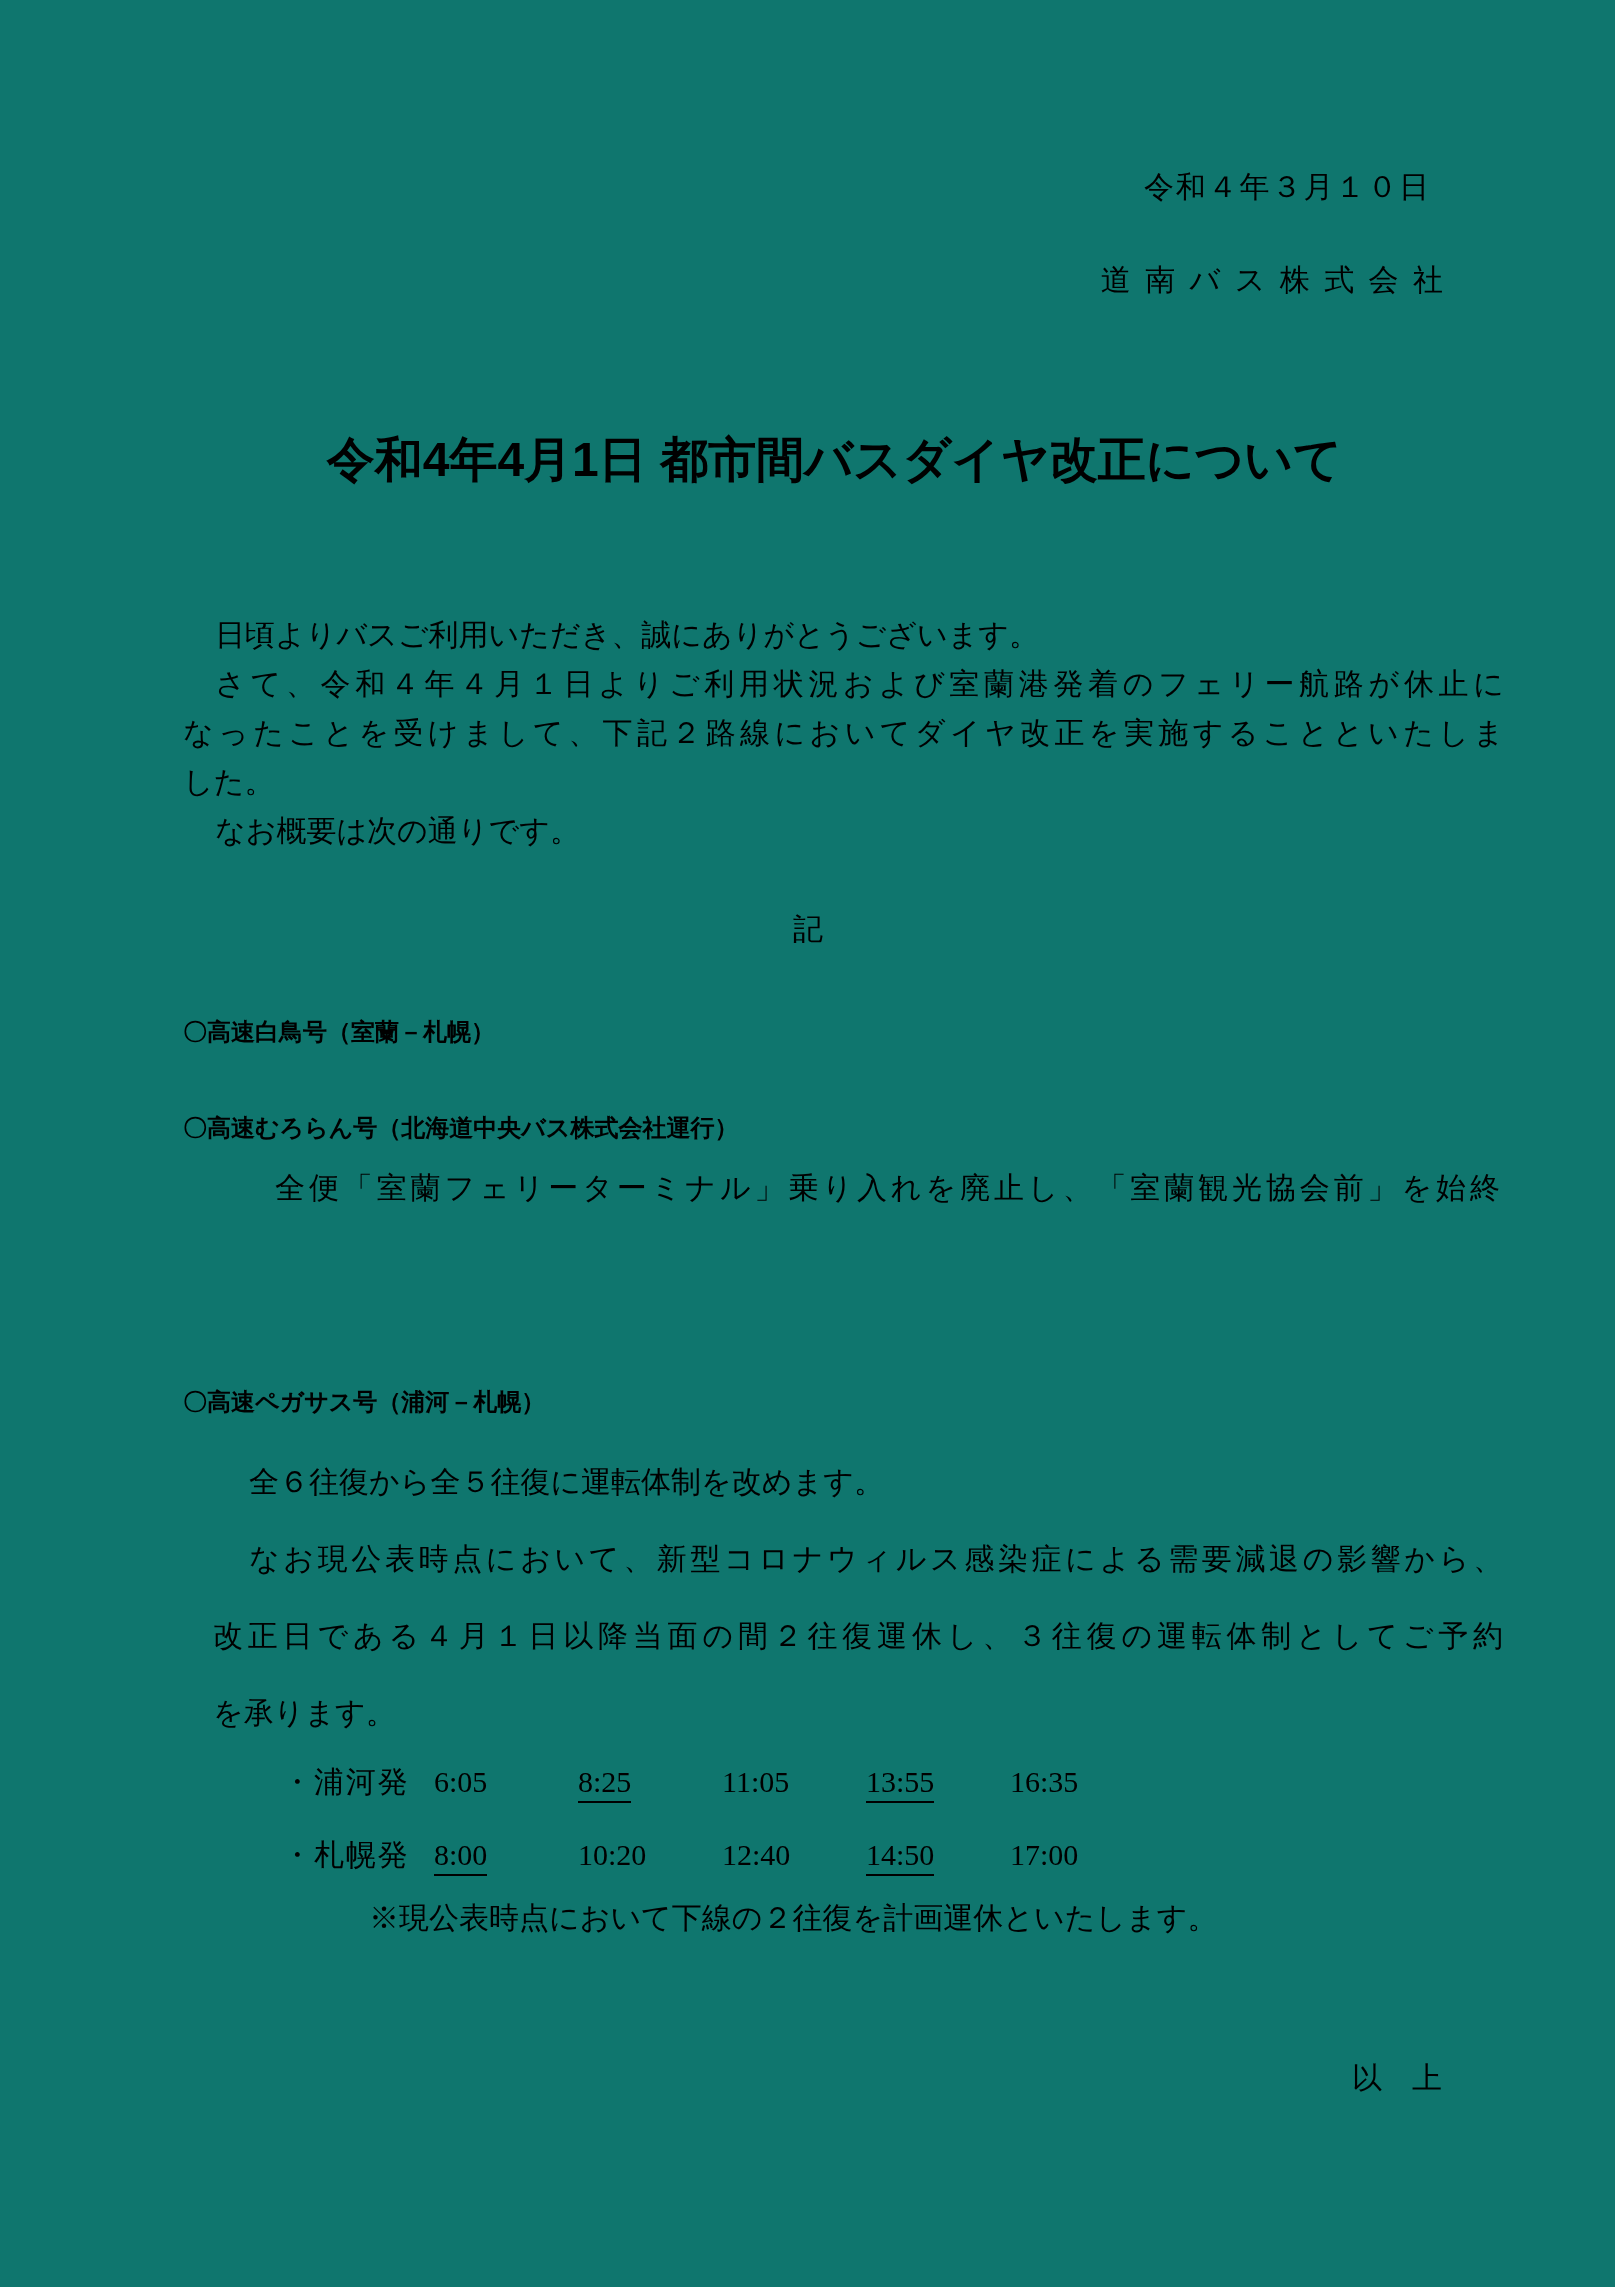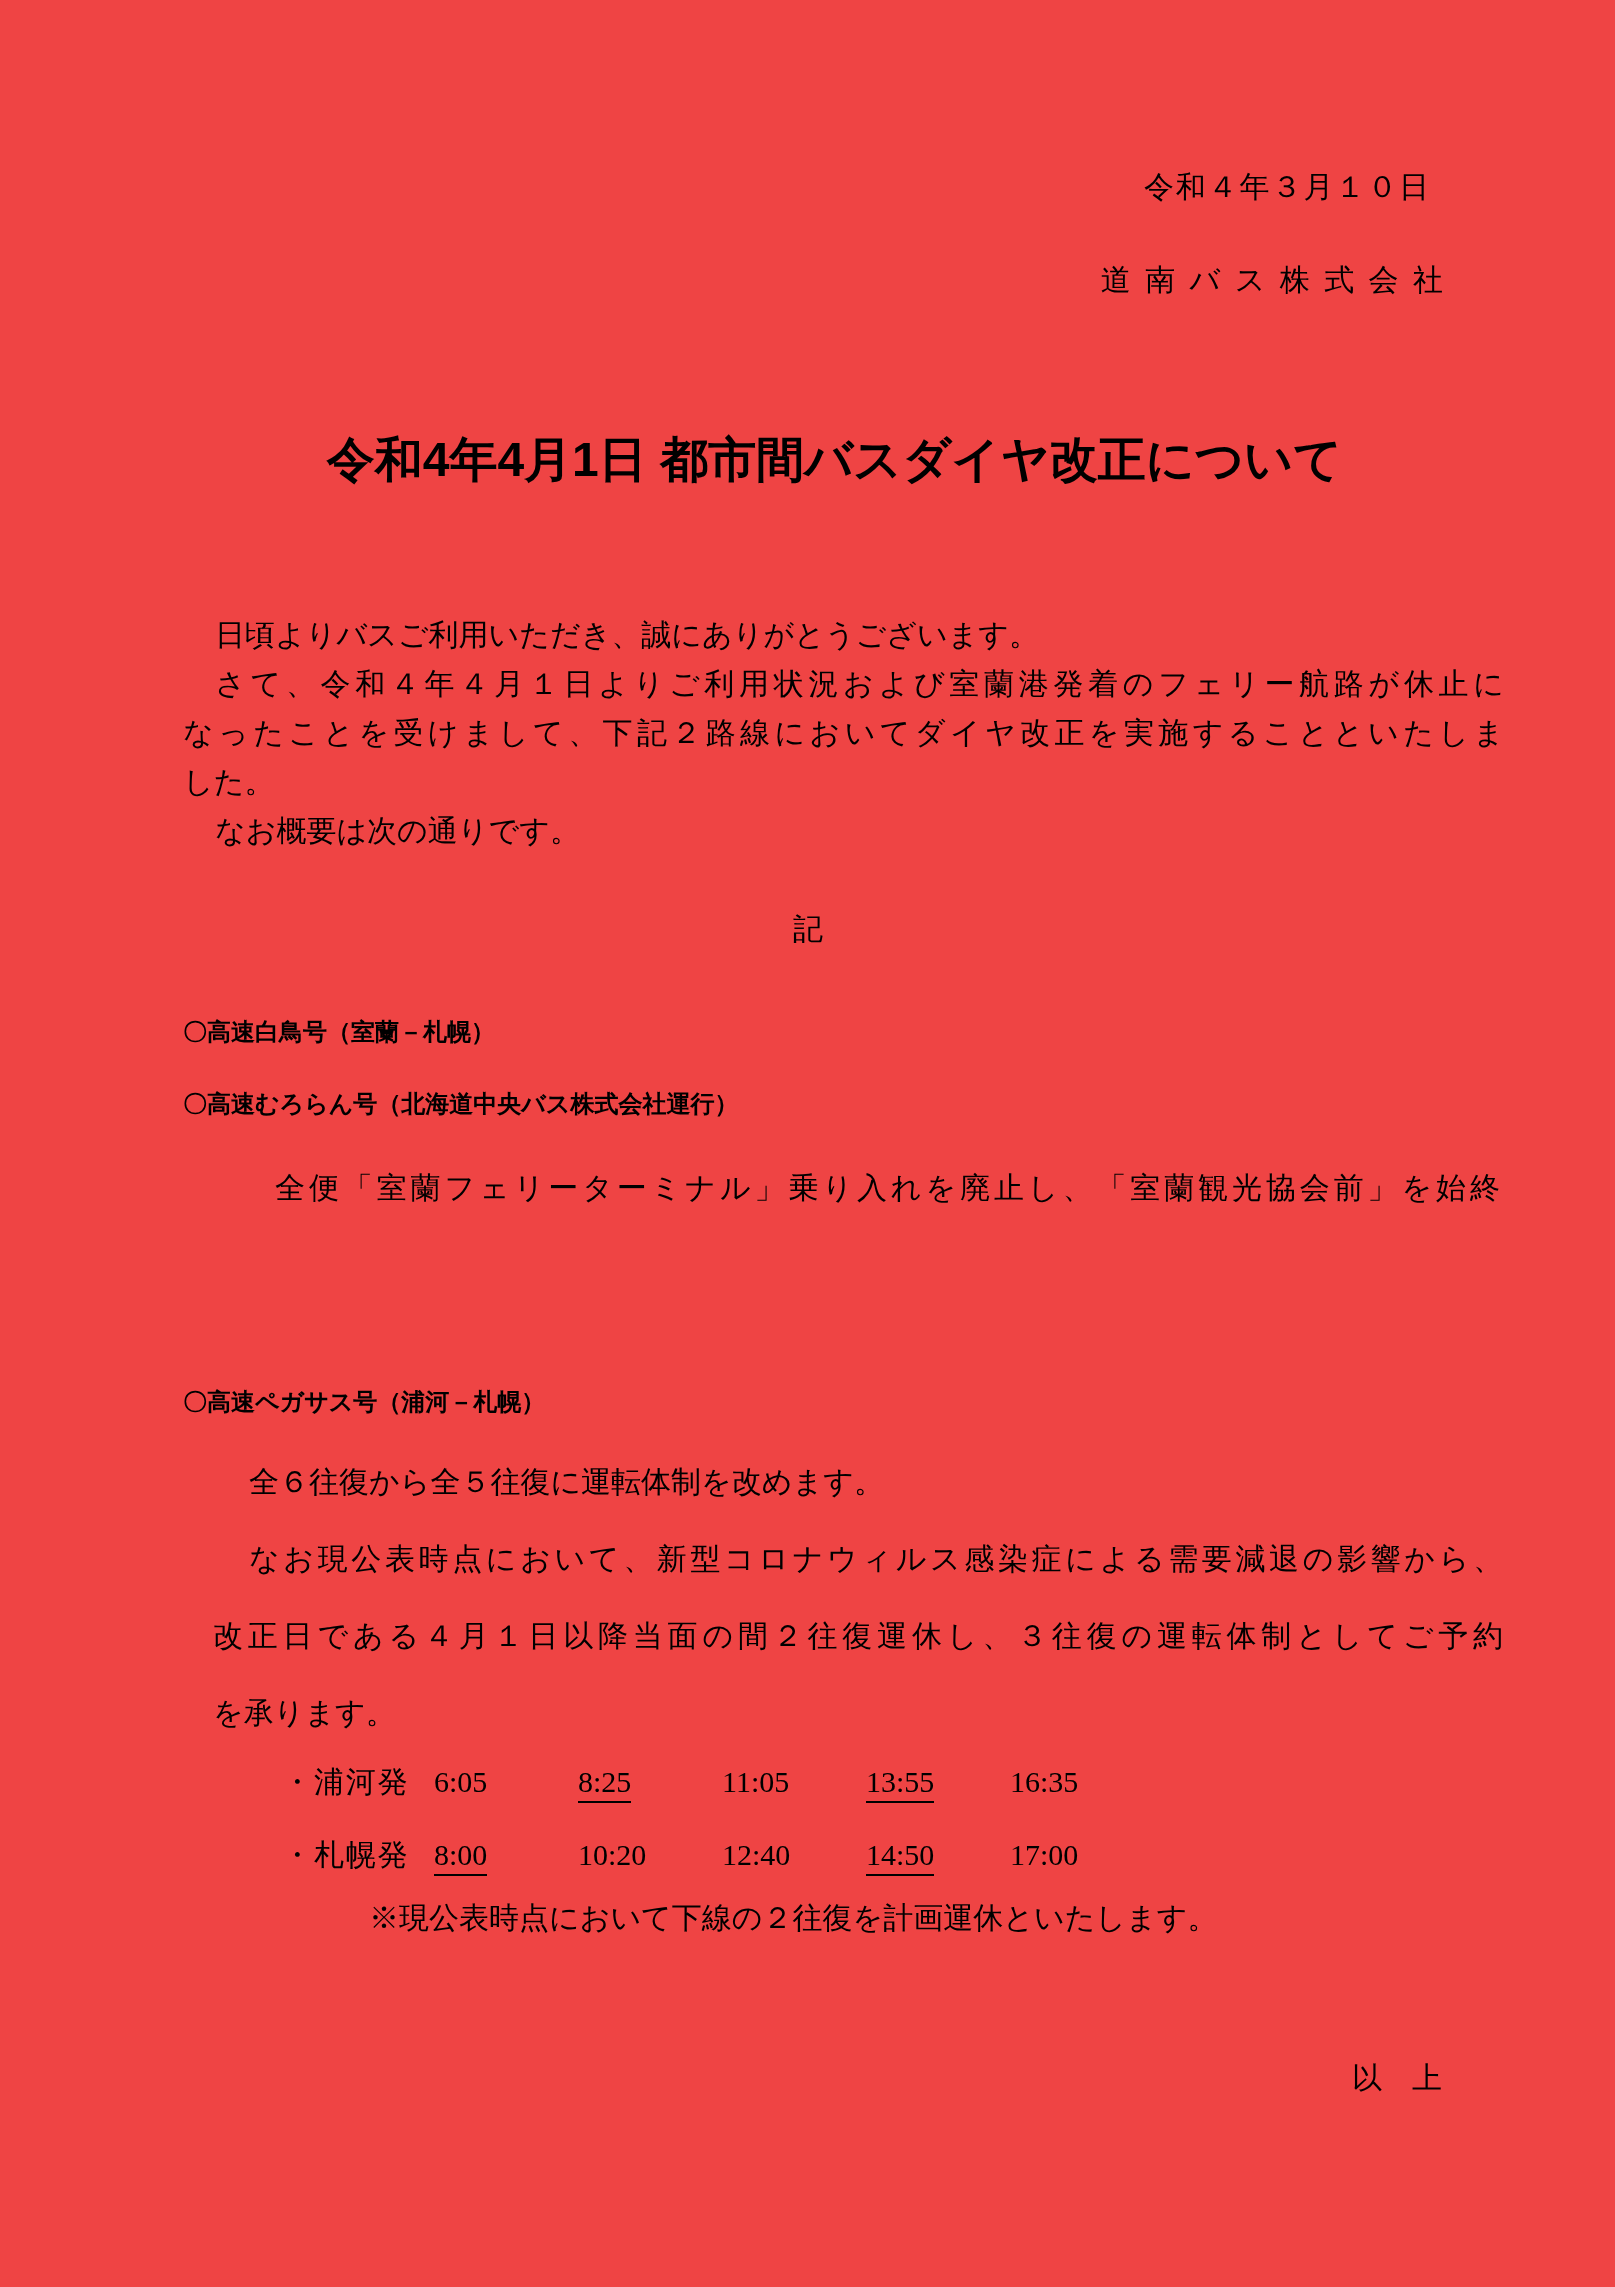--- a/index.html
+++ b/index.html
@@ -1,19 +1,19 @@
 <!DOCTYPE html>
 <html><head>
 <meta charset="utf-8">
 <style>
   html,body{margin:0;padding:0;background:#e8e8e8;}
   .page{
     position:relative;
     width:1616px;height:2287px;
-    background:#ef4444;
+    background:#0f766e;
     color:#000000;
     font-family:"Liberation Serif","DejaVu Serif",serif;
     font-size:30px;
     overflow:hidden;
   }
   .abs{position:absolute;}
   .gothic{font-family:"Liberation Sans","DejaVu Sans",sans-serif;}
 
   .date-line{top:167px;right:185px;letter-spacing:1.9px;}
   .company-line{top:260px;right:173px;letter-spacing:14.4px;margin-right:-14.4px;}
@@ -25,21 +25,21 @@
   }
 
   .intro{top:610px;left:183px;width:1321px;}
   .iline{height:49px;line-height:49px;white-space:nowrap;}
   .intro .just{white-space:normal;}
 
   .ki-line{top:909px;left:0;width:100%;text-align:center;}
 
   .heading{font-size:24px;font-weight:bold;left:183px;white-space:nowrap;}
   .h1{top:1016px;}
-  .h2{top:1088px;}
+  .h2{top:1112px;}
   .h3{top:1386px;}
 
   .mpara{top:1149px;left:248px;width:1252px;}
   .ppara{top:1443px;left:213px;width:1290px;}
   .bline{height:77px;line-height:77px;white-space:nowrap;}
 
   .just{text-align:justify;text-align-last:justify;white-space:normal;}
   .pl28{padding-left:27px;}
   .pl33{padding-left:32px;}
   .pl37{padding-left:36px;}

